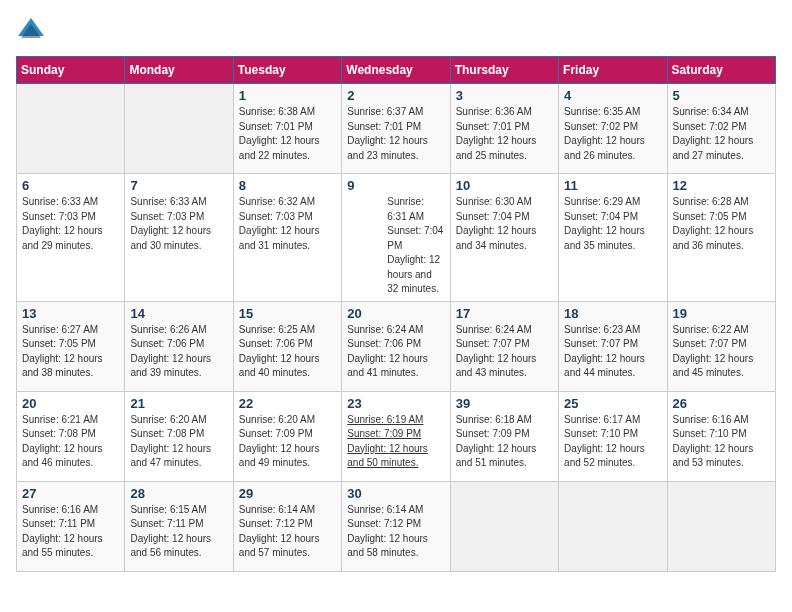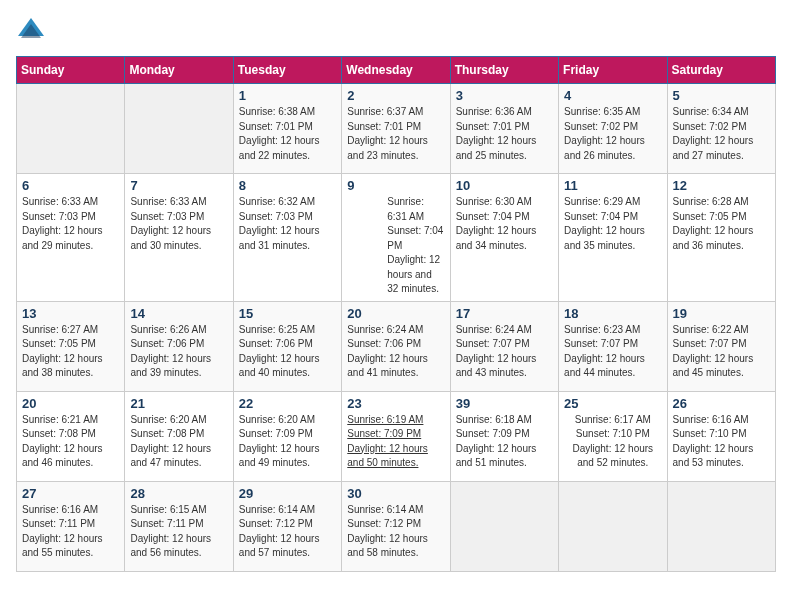--- a/index.html
+++ b/index.html
@@ -277,21 +277,21 @@
 Daylight: 12 hours and 50 minutes.</div>
         </td>
         <td>
           <span class="day-num">39</span>
           <div class="day-info" style="white-space: pre-line;">Sunrise: 6:18 AM
 Sunset: 7:09 PM
 Daylight: 12 hours and 51 minutes.</div>
         </td>
         <td>
           <span class="day-num">25</span>
-          <div class="day-info" style="white-space: pre-line; text-align: center;">Sunrise: 6:17 AM
+          <div class="day-info" style="white-space: pre-line;">Sunrise: 6:17 AM
 Sunset: 7:10 PM
 Daylight: 12 hours and 52 minutes.</div>
         </td>
         <td>
           <span class="day-num">26</span>
           <div class="day-info" style="white-space: pre-line;">Sunrise: 6:16 AM
 Sunset: 7:10 PM
 Daylight: 12 hours and 53 minutes.</div>
         </td>
       </tr>

